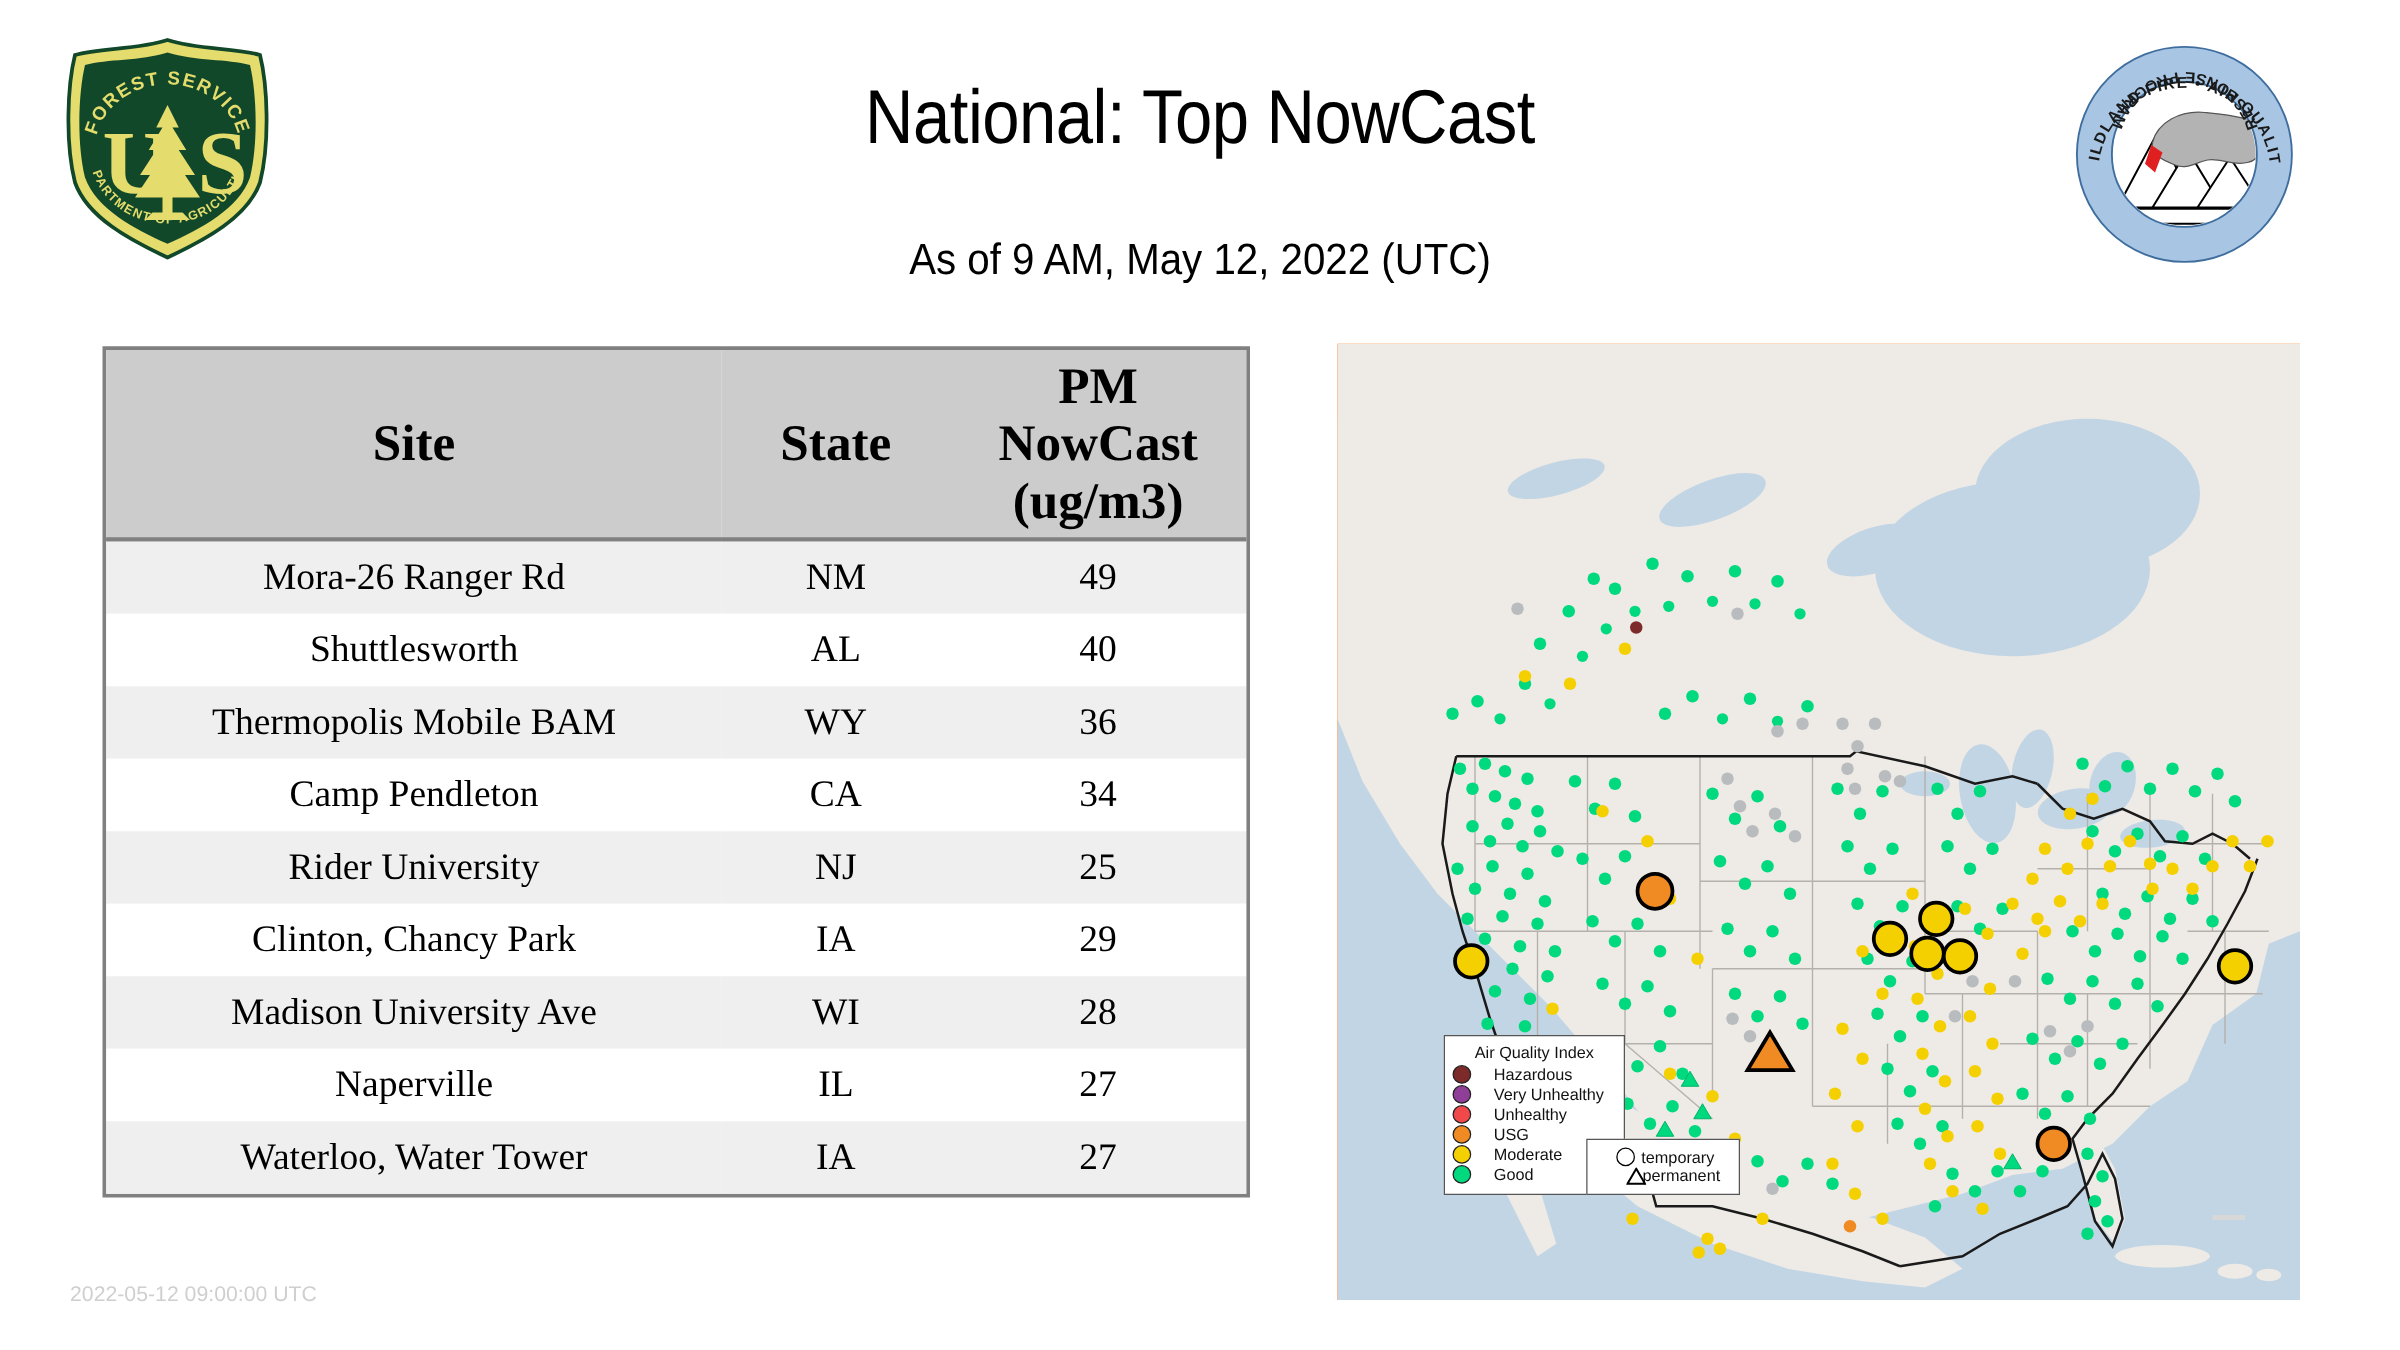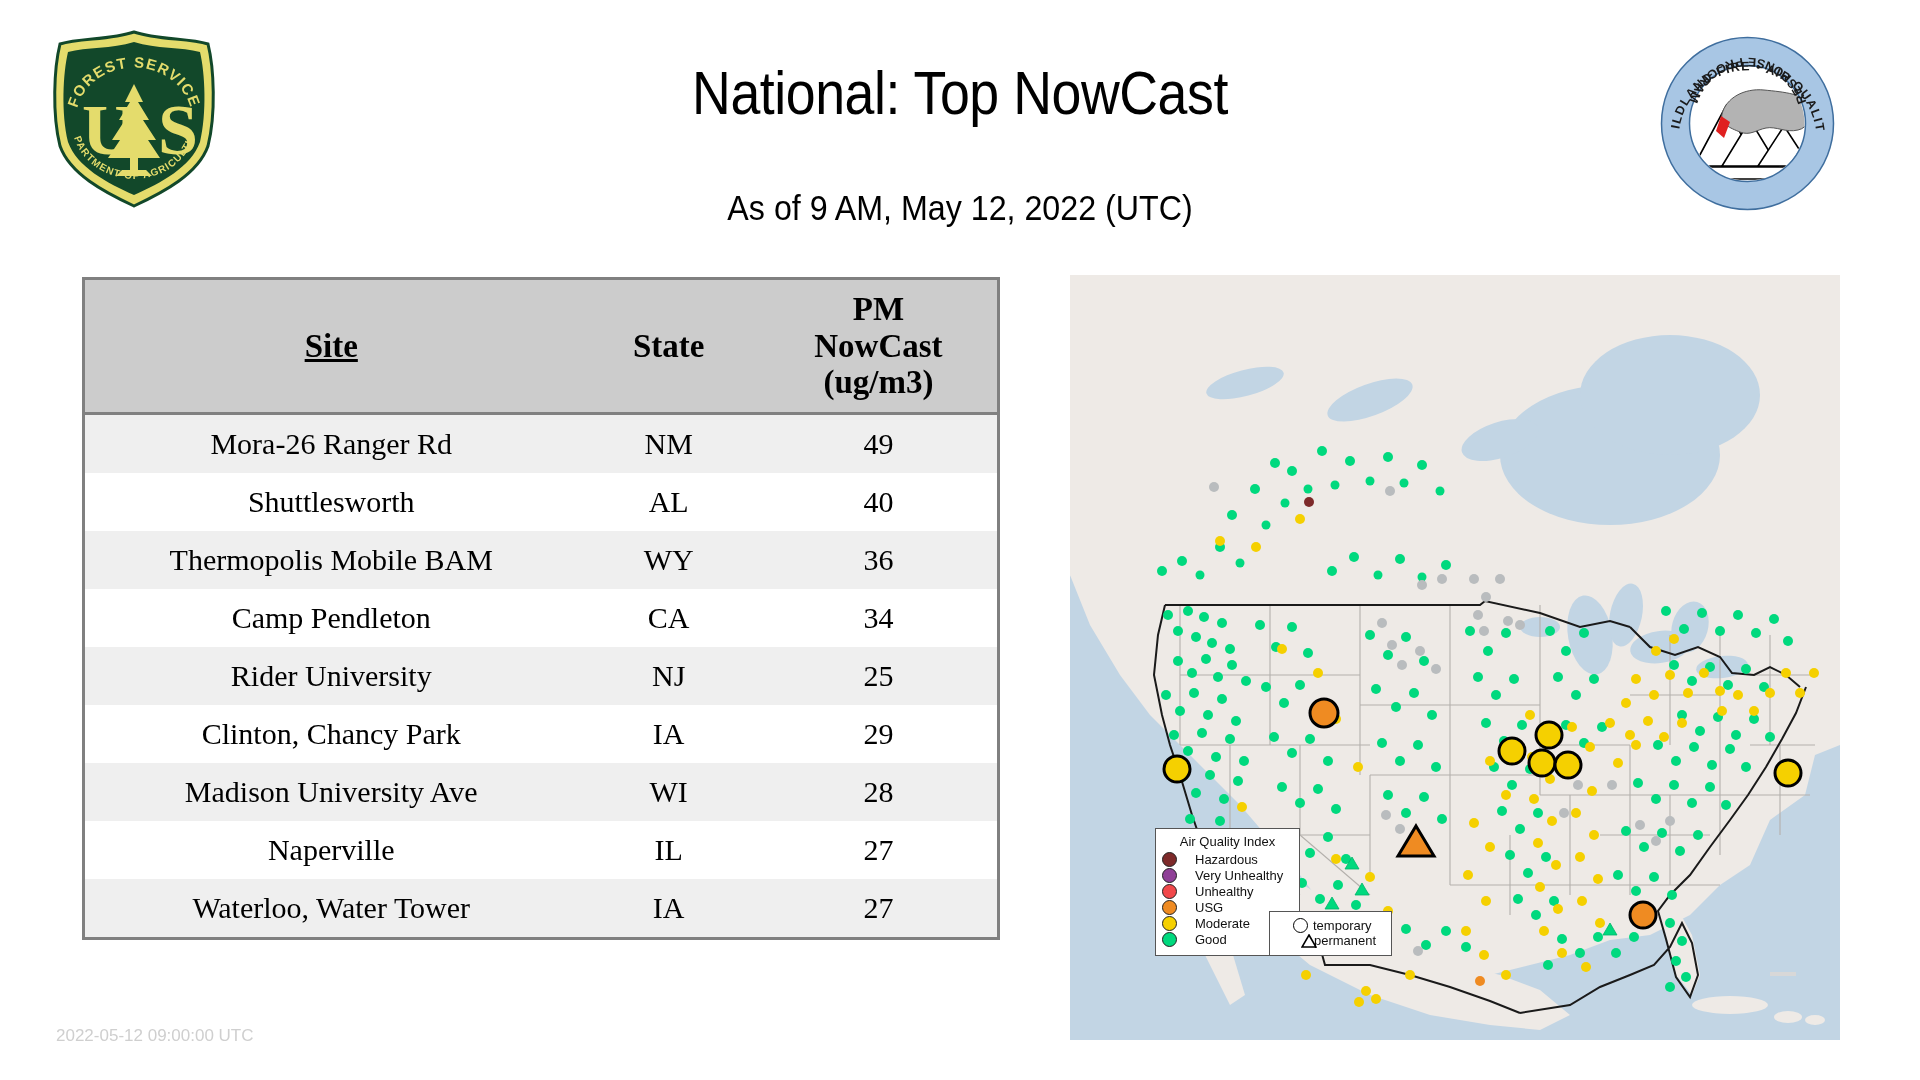--- a/index.html
+++ b/index.html
@@ -73,31 +73,31 @@
     background: #ffffff;
   }
   table.aqi-table {
     border-collapse: collapse;
     width: 100%;
     font-family: "Liberation Serif", serif;
   }
   table.aqi-table thead th {
     background: #cccccc;
     border-bottom: 3px solid #808080;
-    font-size: 33px;
+    font-size: 41px;
     font-weight: bold;
     color: #000000;
     text-align: center;
     padding: 6px 4px;
     line-height: 1.12;
     height: 120px;
     vertical-align: middle;
     font-family: "Liberation Serif", serif;
   }
-  table.aqi-table th.col-site   { width: 54%; text-decoration: underline; }
+  table.aqi-table th.col-site   { width: 54%; }
   table.aqi-table th.col-state  { width: 20%; }
   table.aqi-table th.col-value  { width: 26%; }
   table.aqi-table tbody td {
     font-size: 30px;
     color: #000000;
     text-align: center;
     padding: 0;
     height: 58px;
     line-height: 58px;
     font-family: "Liberation Serif", serif;

